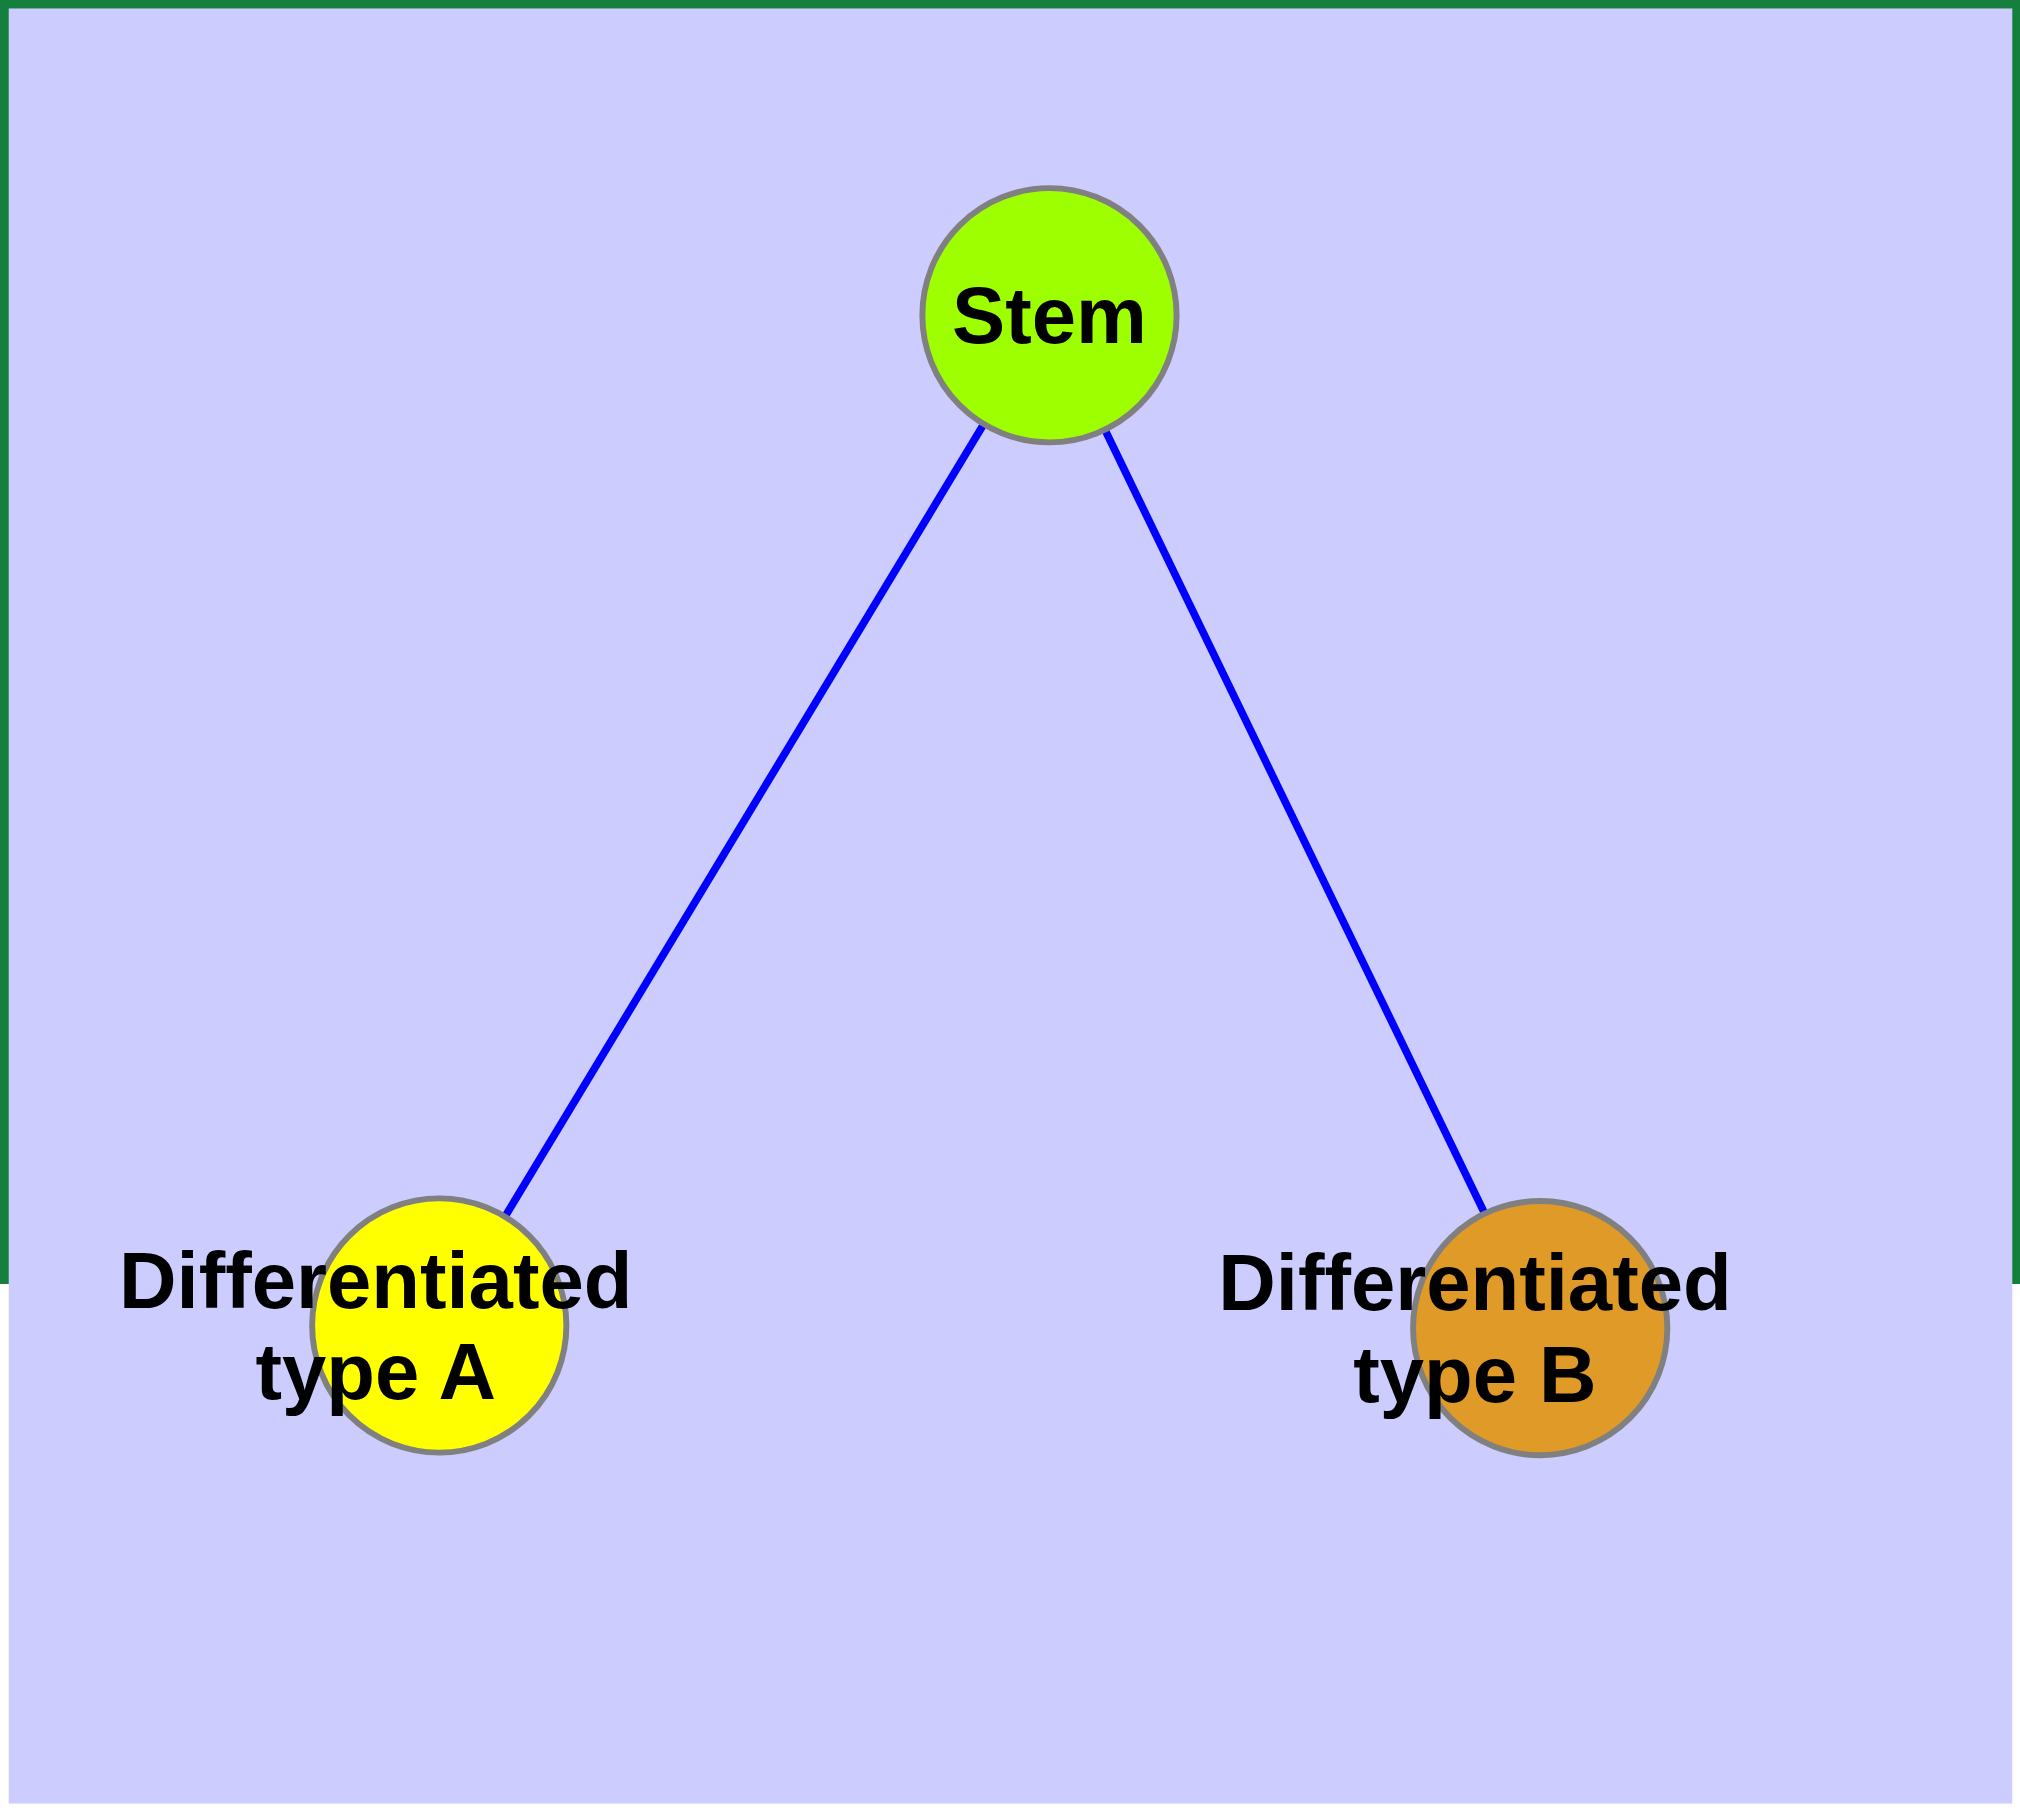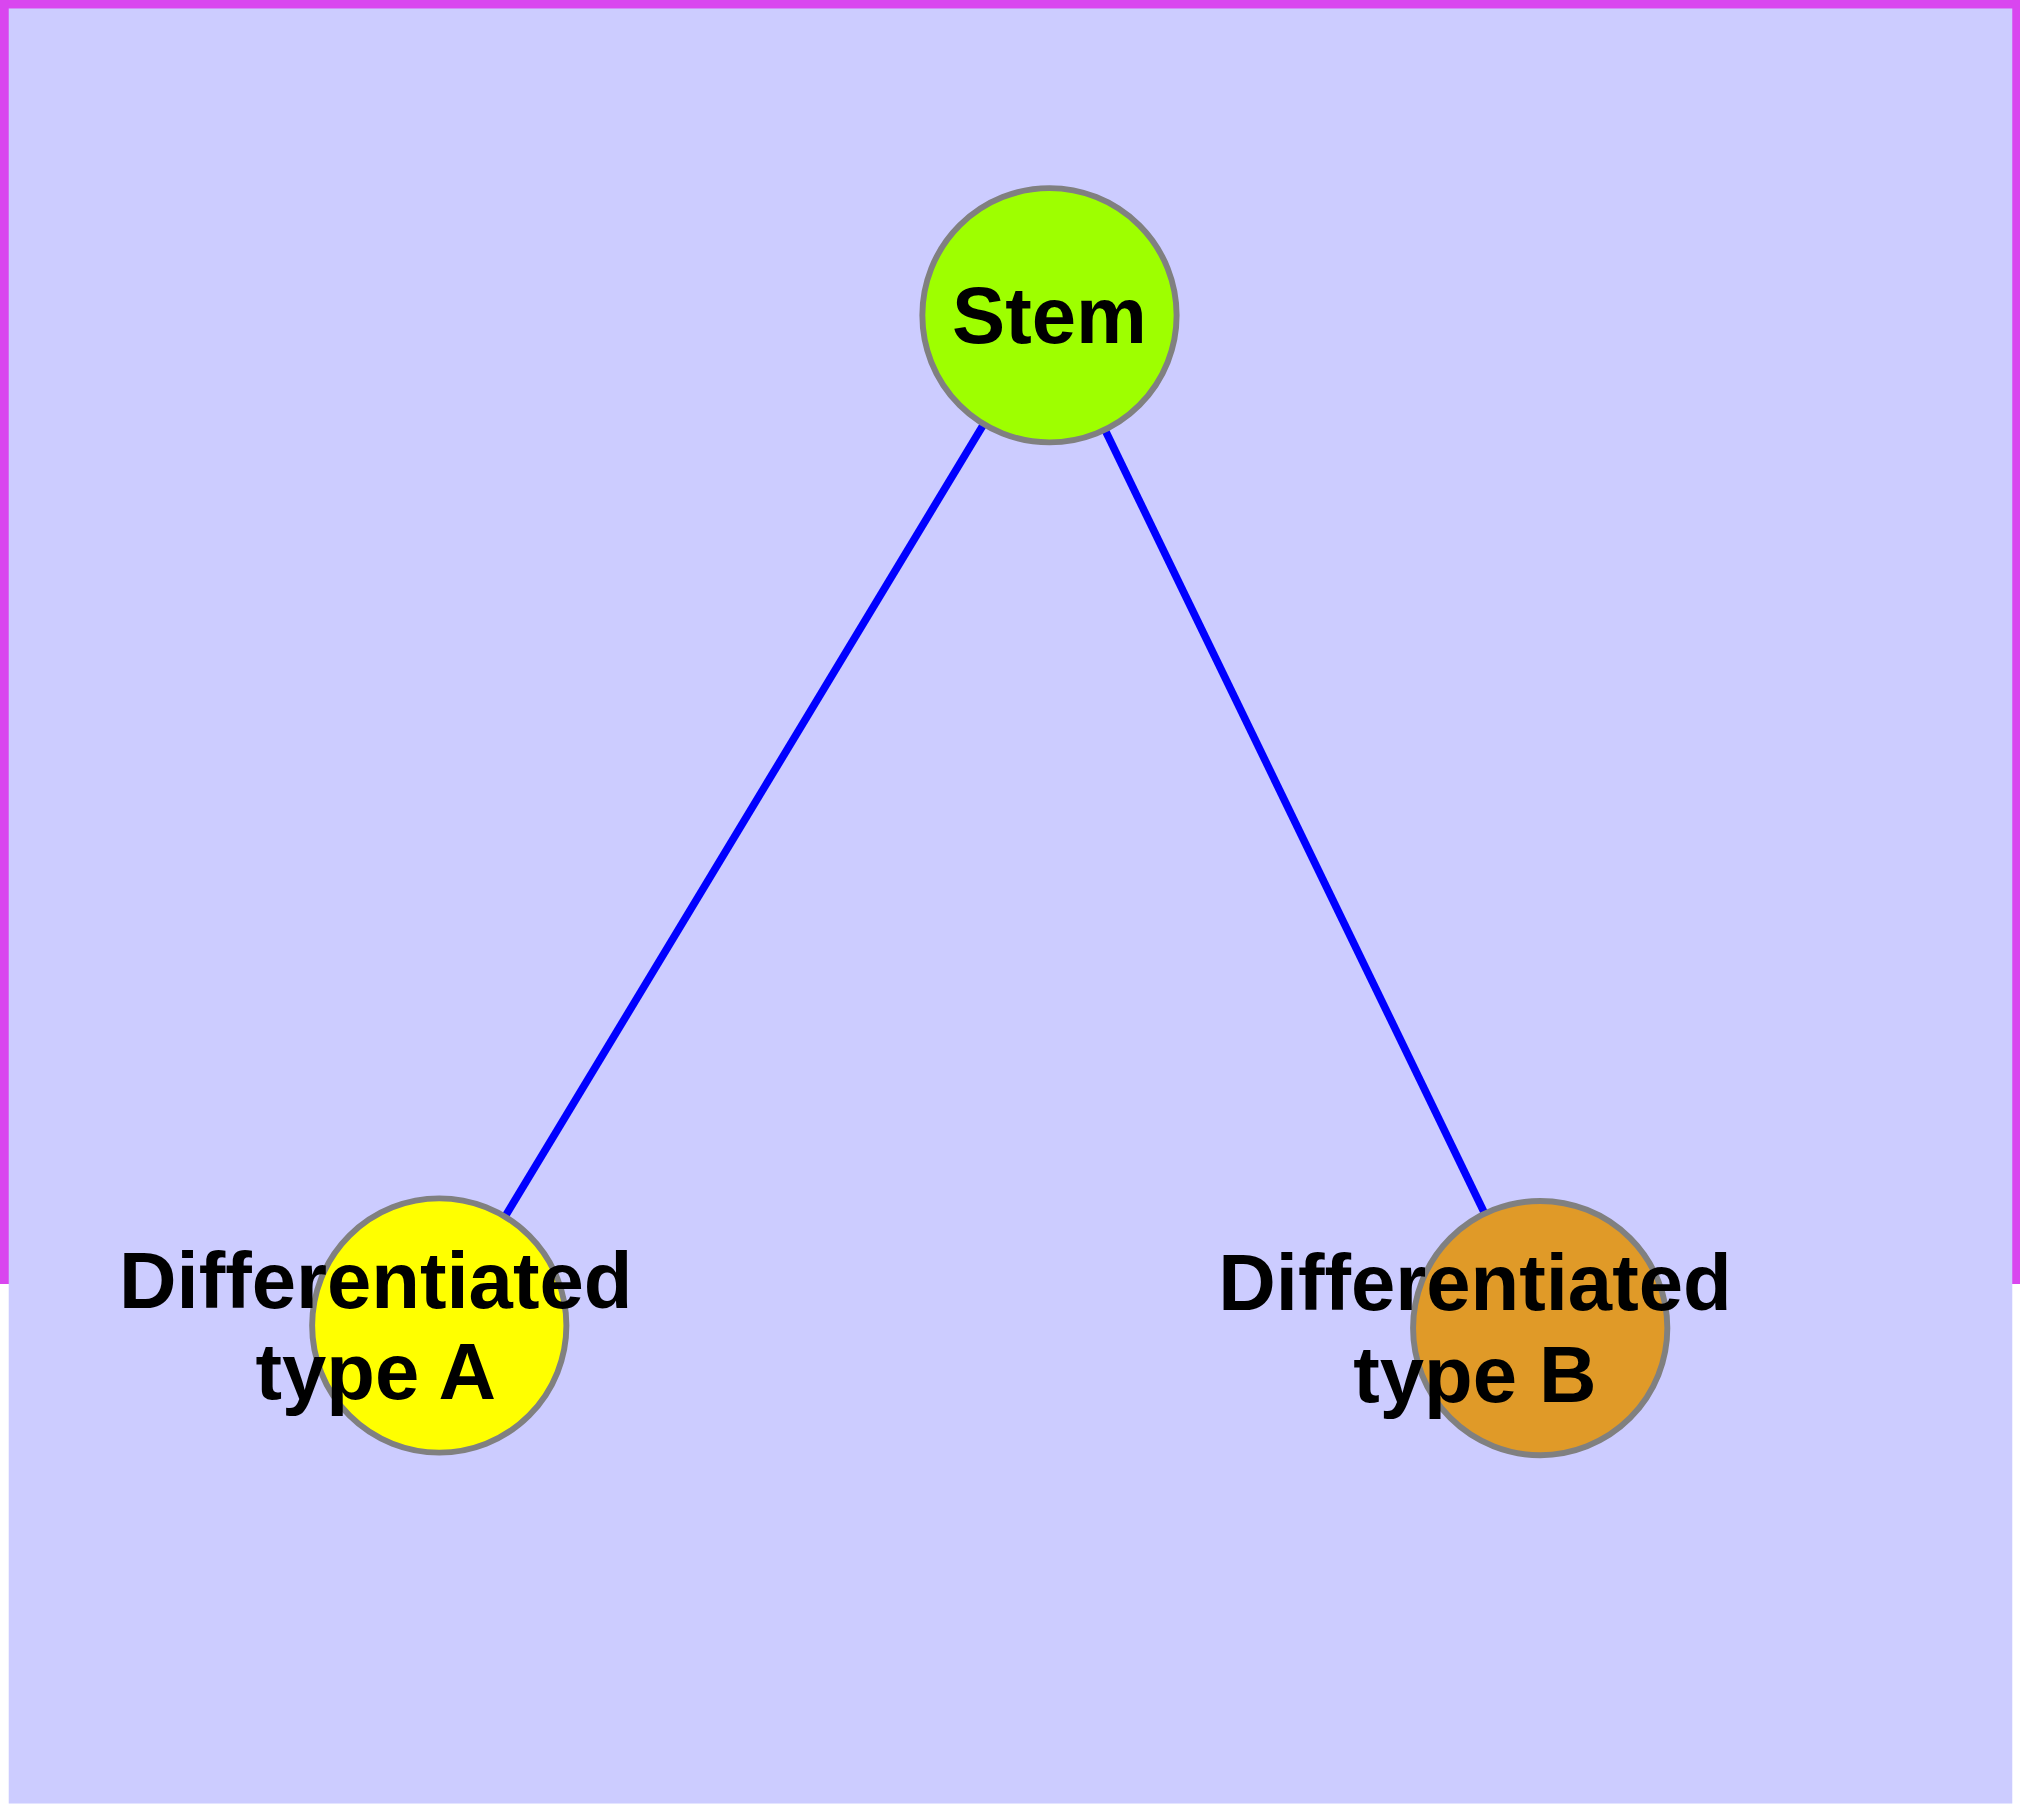--- a/index.html
+++ b/index.html
@@ -28,21 +28,21 @@
   .node-label {
     font-family: "Liberation Sans", "DejaVu Sans", sans-serif;
     font-weight: bold;
     fill: #000000;
     paint-order: normal;
   }
 </style>
 </head>
 <body style="width: 2021px; height: 1812px;">
 
-<div id="canvas-root" style="width: 2021px; height: 1284px; background: #d946ef;">
+<div id="canvas-root" style="width: 2021px; height: 1284px; background: #15803d;">
   <svg id="graph-svg" width="2021" height="1812" viewBox="0 0 2384 2138" xmlns="http://www.w3.org/2000/svg">
 
     <rect id="bg-rect" x="10" y="10" width="2364" height="2118" fill="#ccccff"></rect>
 
     <g id="edge-layer">
         <line x1="1238" y1="372" x2="518" y2="1564" stroke="#0000ff" stroke-width="9" stroke-linecap="butt"></line>
         <line x1="1238" y1="372" x2="1817" y2="1567" stroke="#0000ff" stroke-width="9" stroke-linecap="butt"></line>
       </g>
     <g id="node-layer">
         <circle cx="1238" cy="372" r="150" fill="#9eff00" stroke="#808080" stroke-width="7"></circle>

